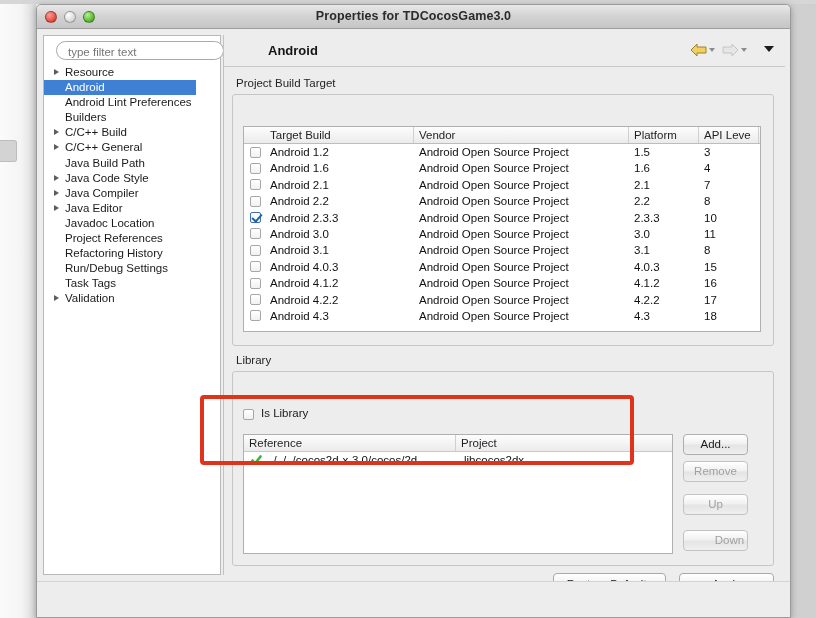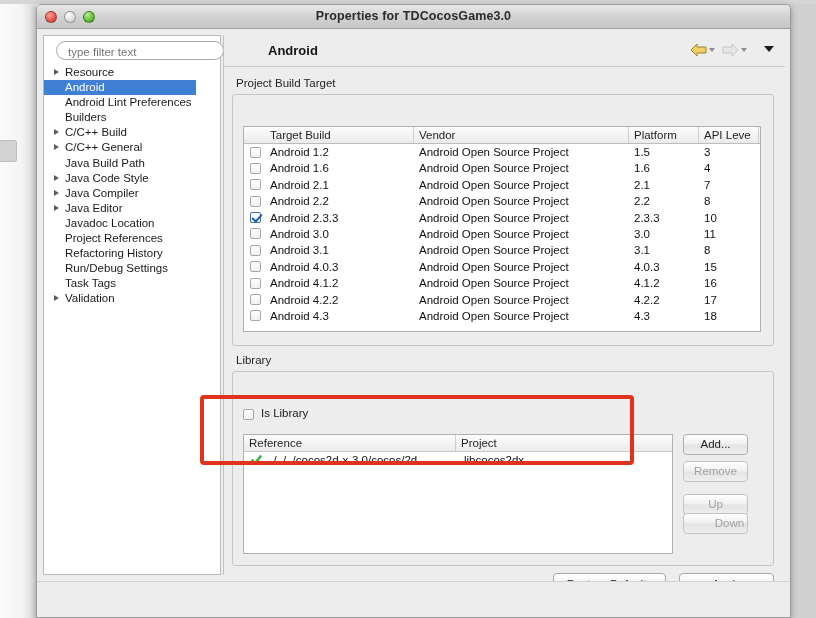--- a/index.html
+++ b/index.html
@@ -453,21 +453,21 @@
                     </svg></span><span>../../../cocos2d-x-3.0/cocos/2d...</span></div>
                 <div class="lc-prj">libcocos2dx</div>
               </div>
             </div>
         </div>
 
         <div id="lib-buttons">
             <div class="sbtn" style="top: 62px;">Add...</div>
             <div class="sbtn disabled" style="top: 89px;">Remove</div>
             <div class="sbtn disabled" style="top: 122px;">Up</div>
-            <div class="sbtn disabled" style="top: 141px; padding-left: 28px;">Down</div>
+            <div class="sbtn disabled" style="top: 158px; padding-left: 28px;">Down</div>
           </div>
       </div>
 
       <div class="rbtn" id="btn-restore">Restore Defaults</div>
       <div class="rbtn" id="btn-apply">Apply</div>
     </div>
 
     <div id="footer">
       
       

